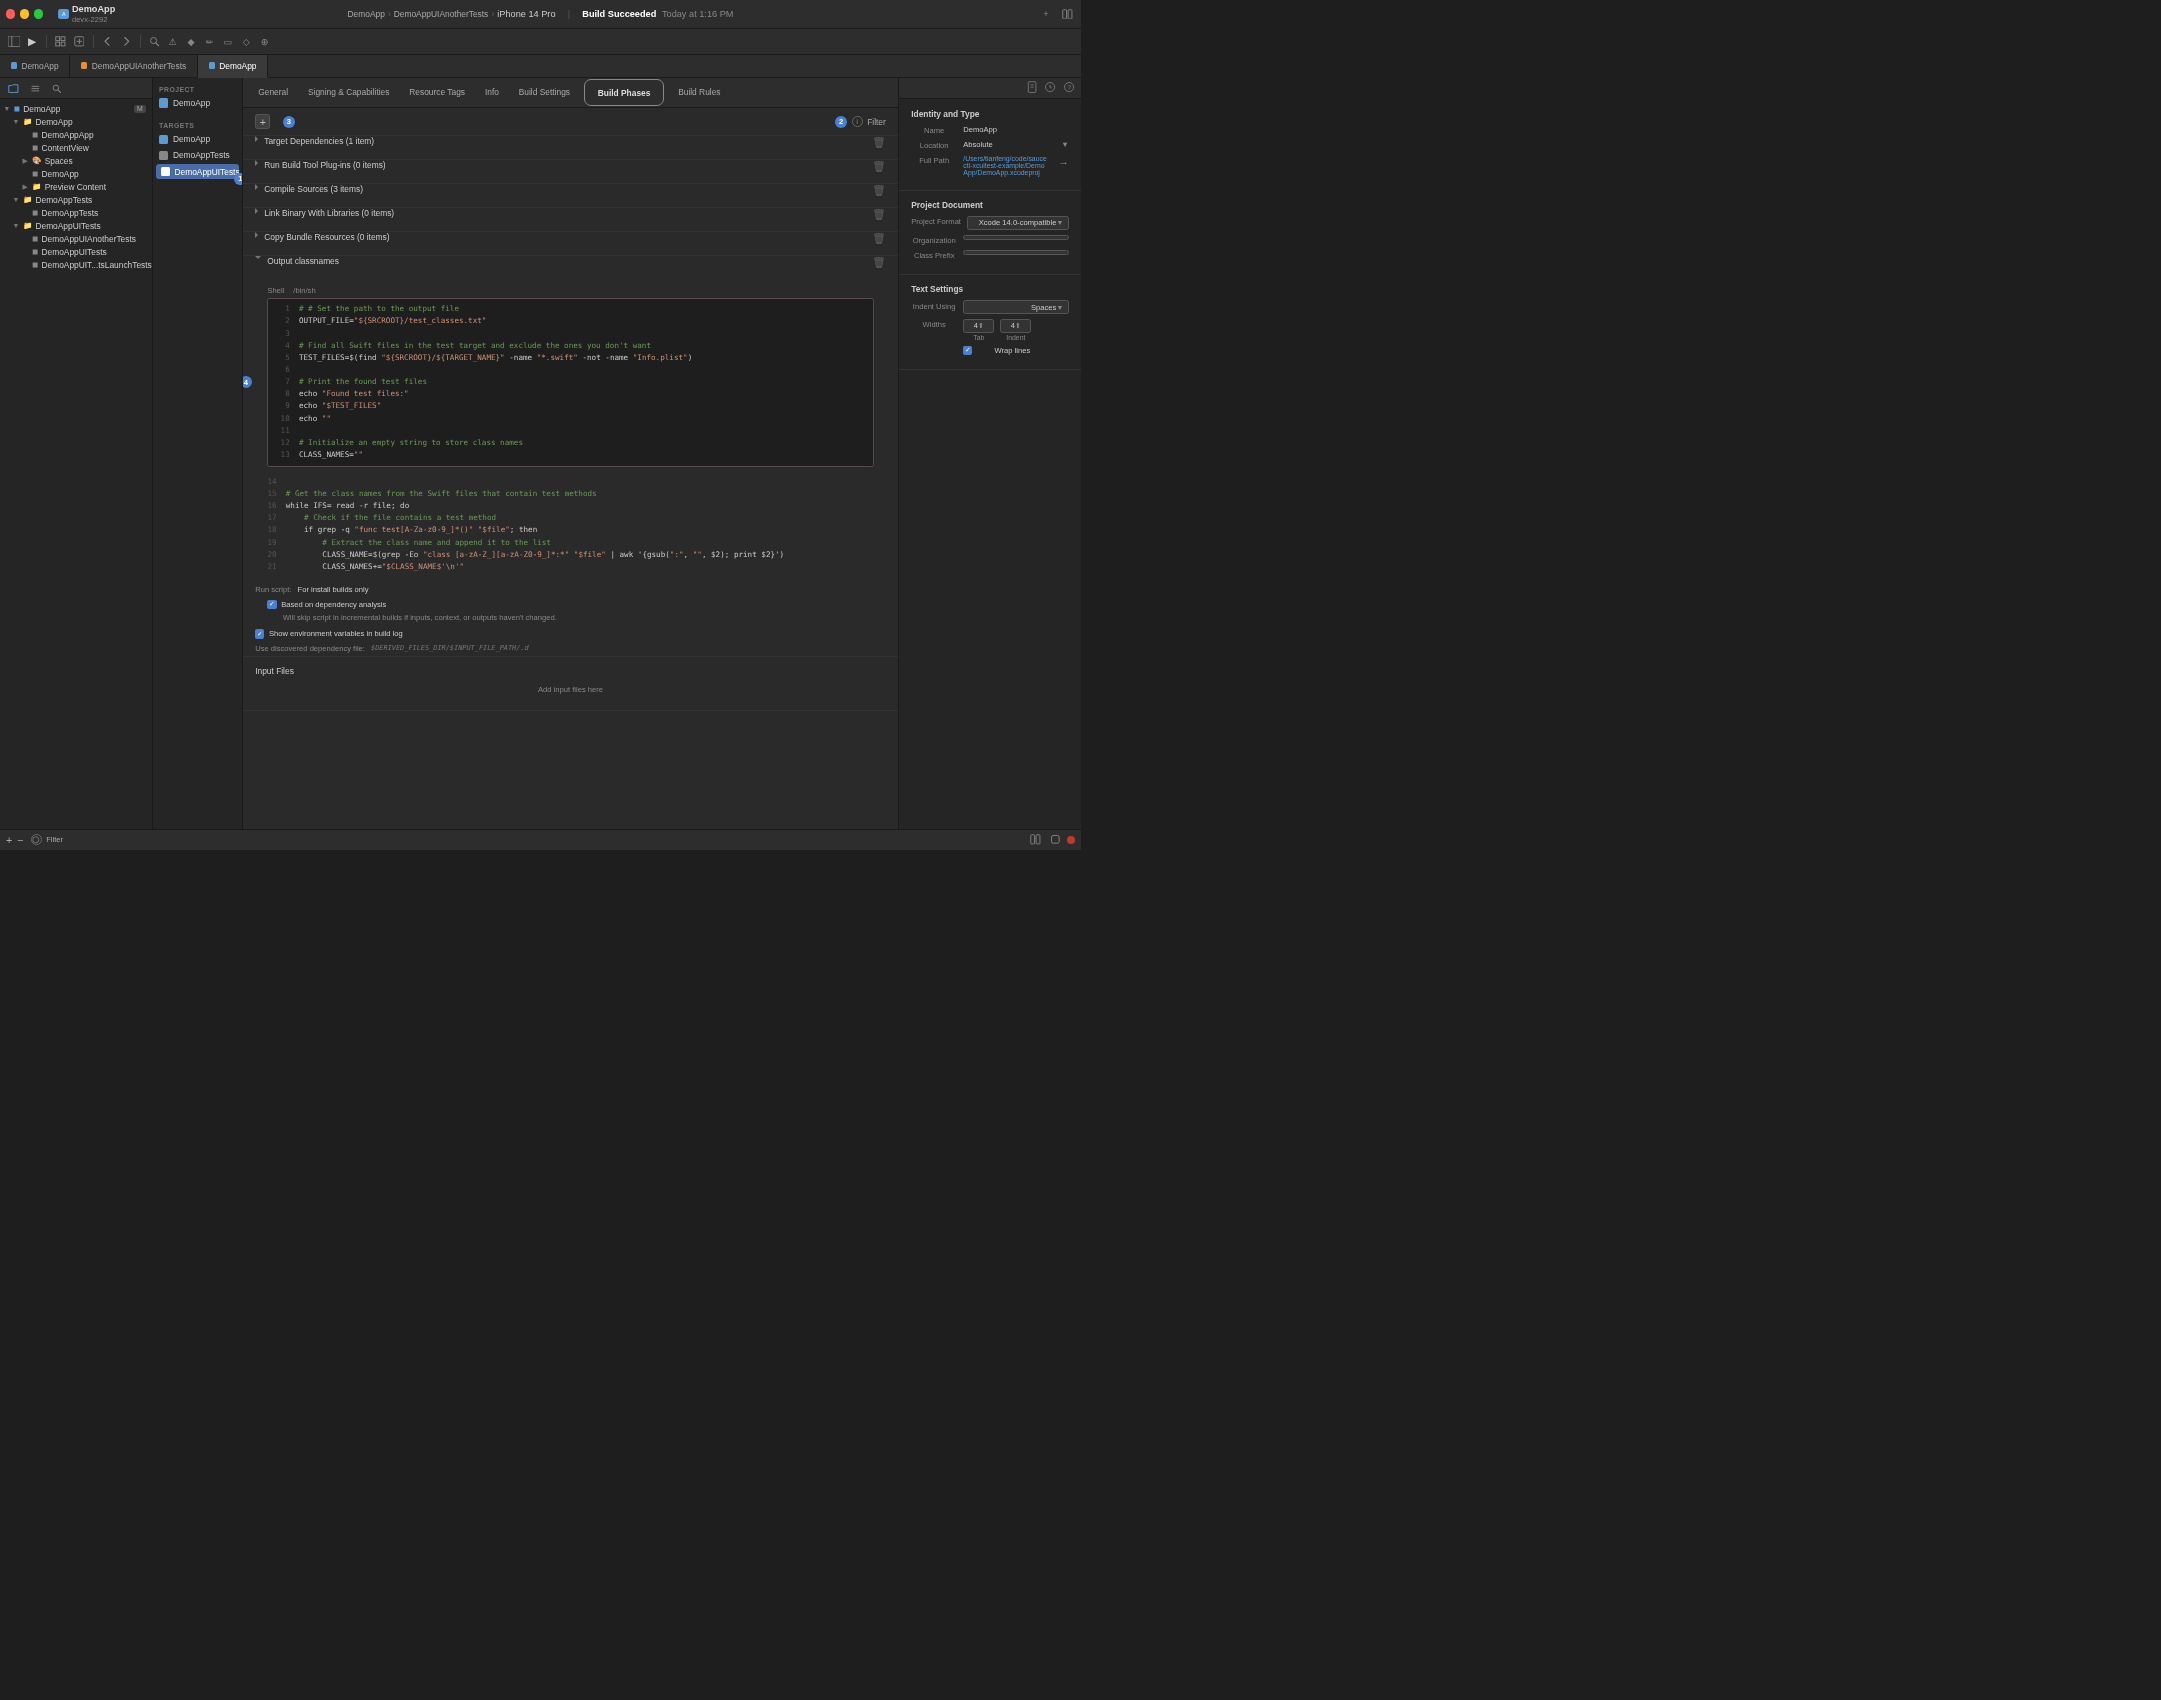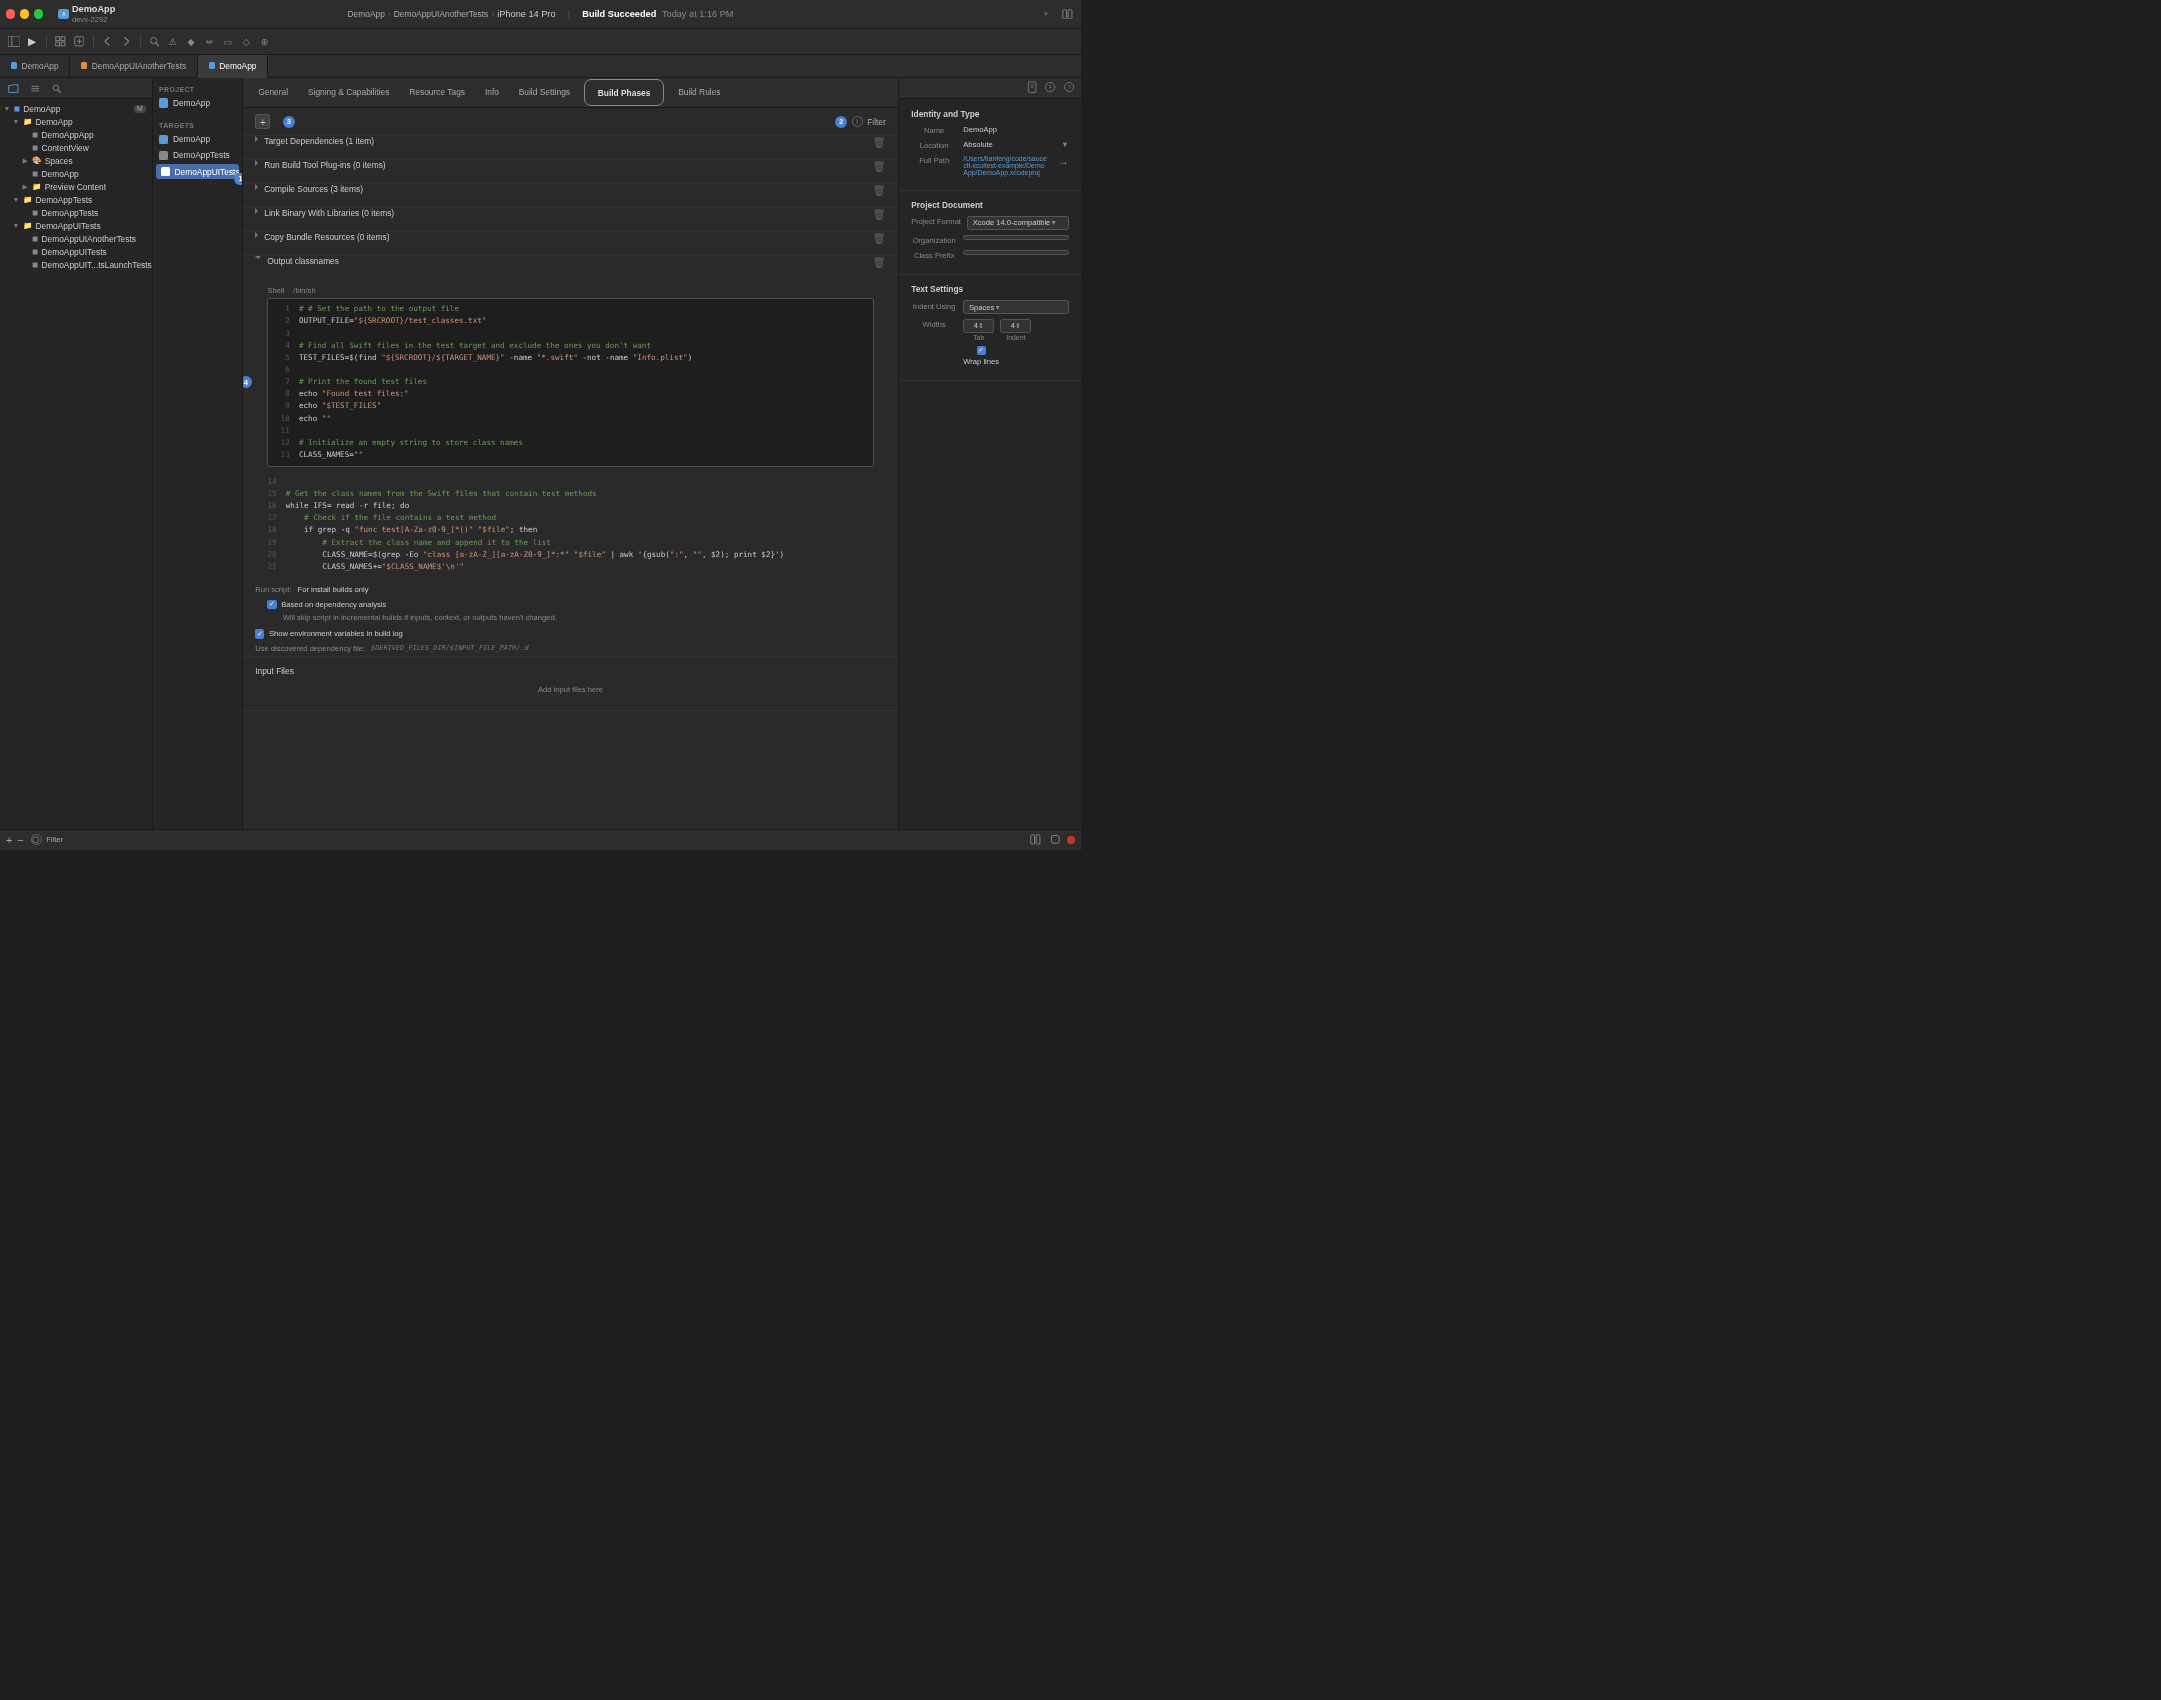--- a/index.html
+++ b/index.html
@@ -450,21 +450,21 @@
     .inspector-select {
       flex: 1;
       background: #333;
       border: 0.8px solid #555;
       border-radius: 2.3px;
       padding: 1.5px 4.6px;
       font-size: 7.6px;
       color: #ccc;
       display: flex;
       align-items: center;
-      justify-content: flex-start;
+      justify-content: flex-end;
     }
     .inspector-full-path {
       font-size: 6.9px;
       color: #5b9bd5;
       word-break: break-all;
       flex: 1;
     }
 
     
     .bottom-bar {
@@ -1106,21 +1106,21 @@
             <div class="inspector-select" style="width:31px;justify-content:center;">
               <span>4</span>
               <span style="font-size:6.9px;color:#888;">⬆</span>
             </div>
             <span style="font-size:6.9px;color:#888;">Indent</span>
           </div>
         </div>
       </div>
       <div class="inspector-row">
         <span class="inspector-label"></span>
-        <div style="display:flex;align-items:center;gap:2px;flex-direction:column;">
+        <div style="display:flex;align-items:center;gap:22px;">
           <div class="checkbox checked">✓</div>
           <span style="font-size:7.6px;color:#ccc;">Wrap lines</span>
         </div>
       </div>
     </div>
   </div>
 
 </div>
 
 <div class="bottom-bar">

